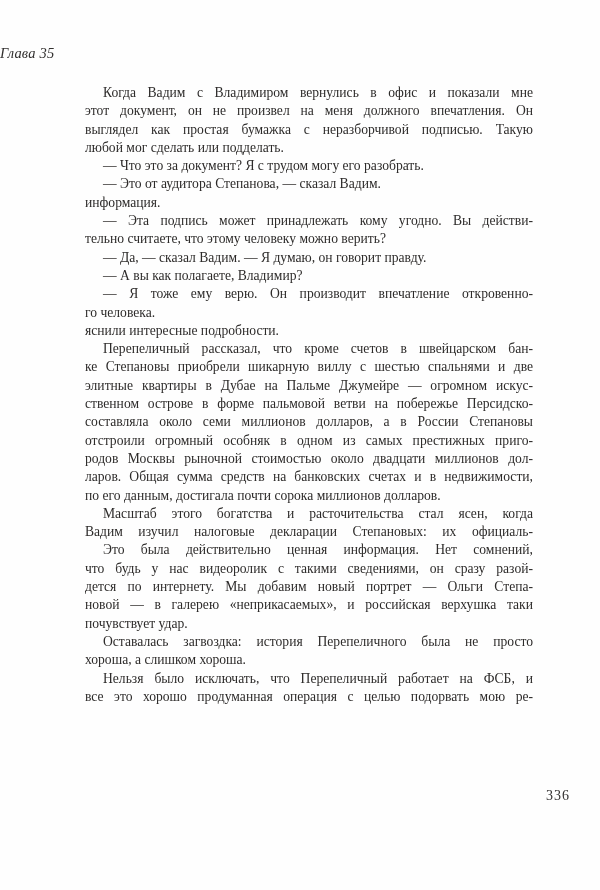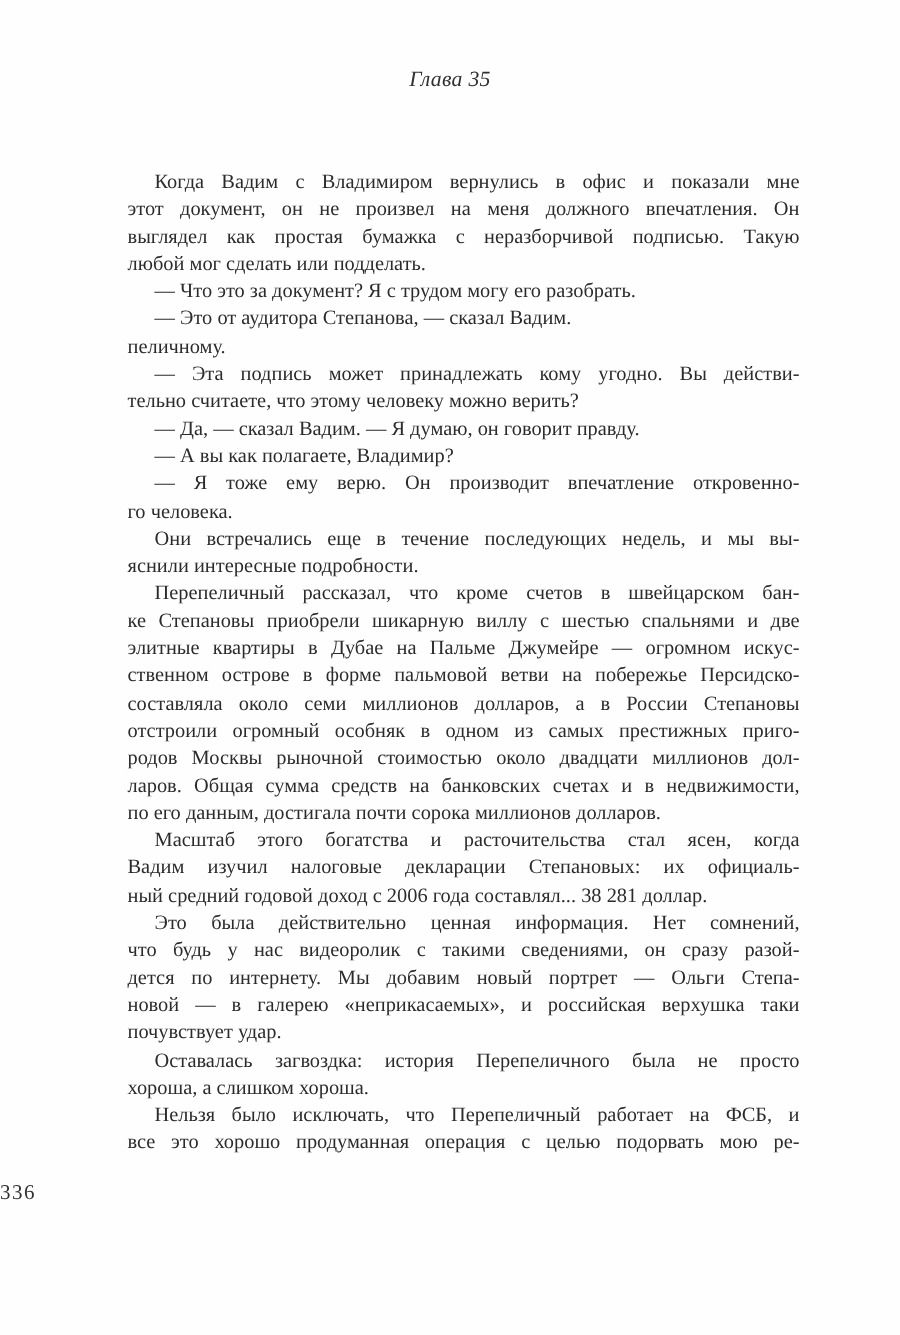--- a/index.html
+++ b/index.html
@@ -18,33 +18,31 @@
     width: 600px;
     height: 890px;
     background: #fefefe;
     color: #2d2d2d;
   }
   .chapter-header {
     position: absolute;
     top: 44px;
     left: 0;
     width: 600px;
-    text-align: center;
     font-style: italic;
     font-size: 14.5px;
     line-height: 18px;
     color: #333130;
     letter-spacing: 0.2px;
   }
   .page-text {
     position: absolute;
     top: 84px;
     left: 85px;
     width: 448px;
-    margin-top: 28px;
   }
   .line {
     height: 18.3px;
     font-size: 13.6px;
     line-height: 18.3px;
     text-align: justify;
     text-align-last: justify;
     white-space: normal;
     color: #2d2b2a;
   }
@@ -52,61 +50,59 @@
     text-indent: 18px;
   }
   .line.end {
     text-align-last: left;
   }
   .page-footer {
     position: absolute;
     top: 787px;
     left: 0;
     width: 570px;
-    text-align: left;
+    text-align: right;
     font-size: 14px;
     line-height: 18px;
     color: #333130;
     letter-spacing: 1px;
   }
 </style>
 </head>
 <body>
 
 <div class="page">
   <div class="chapter-header">Глава 35</div>
 
   <div class="page-text">
       <div class="line first">Когда Вадим с Владимиром вернулись в офис и показали мне</div>
       <div class="line">этот документ, он не произвел на меня должного впечатления. Он</div>
       <div class="line">выглядел как простая бумажка с неразборчивой подписью. Такую</div>
       <div class="line end">любой мог сделать или подделать.</div>
       <div class="line first end">— Что это за документ? Я с трудом могу его разобрать.</div>
       <div class="line first end">— Это от аудитора Степанова, — сказал Вадим.</div>
-      <div class="line end">пеличному.</div>
+      <div class="line end">информация.</div>
       <div class="line first">— Эта подпись может принадлежать кому угодно. Вы действи-</div>
       <div class="line end">тельно считаете, что этому человеку можно верить?</div>
       <div class="line first end">— Да, — сказал Вадим. — Я думаю, он говорит правду.</div>
       <div class="line first end">— А вы как полагаете, Владимир?</div>
       <div class="line first">— Я тоже ему верю. Он производит впечатление откровенно-</div>
       <div class="line end">го человека.</div>
-      <div class="line first">Они встречались еще в течение последующих недель, и мы вы-</div>
       <div class="line end">яснили интересные подробности.</div>
       <div class="line first">Перепеличный рассказал, что кроме счетов в швейцарском бан-</div>
       <div class="line">ке Степановы приобрели шикарную виллу с шестью спальнями и две</div>
       <div class="line">элитные квартиры в Дубае на Пальме Джумейре — огромном искус-</div>
       <div class="line">ственном острове в форме пальмовой ветви на побережье Персидско-</div>
       <div class="line">составляла около семи миллионов долларов, а в России Степановы</div>
       <div class="line">отстроили огромный особняк в одном из самых престижных приго-</div>
       <div class="line">родов Москвы рыночной стоимостью около двадцати миллионов дол-</div>
       <div class="line">ларов. Общая сумма средств на банковских счетах и в недвижимости,</div>
       <div class="line end">по его данным, достигала почти сорока миллионов долларов.</div>
       <div class="line first">Масштаб этого богатства и расточительства стал ясен, когда</div>
       <div class="line">Вадим изучил налоговые декларации Степановых: их официаль-</div>
-      <div class="line end">ный средний годовой доход с 2006 года составлял... 38 281 доллар.</div>
       <div class="line first">Это была действительно ценная информация. Нет сомнений,</div>
       <div class="line">что будь у нас видеоролик с такими сведениями, он сразу разой-</div>
       <div class="line">дется по интернету. Мы добавим новый портрет — Ольги Степа-</div>
       <div class="line">новой — в галерею «неприкасаемых», и российская верхушка таки</div>
       <div class="line end">почувствует удар.</div>
       <div class="line first">Оставалась загвоздка: история Перепеличного была не просто</div>
       <div class="line end">хороша, а слишком хороша.</div>
       <div class="line first">Нельзя было исключать, что Перепеличный работает на ФСБ, и</div>
       <div class="line">все это хорошо продуманная операция с целью подорвать мою ре-</div>
     </div>

